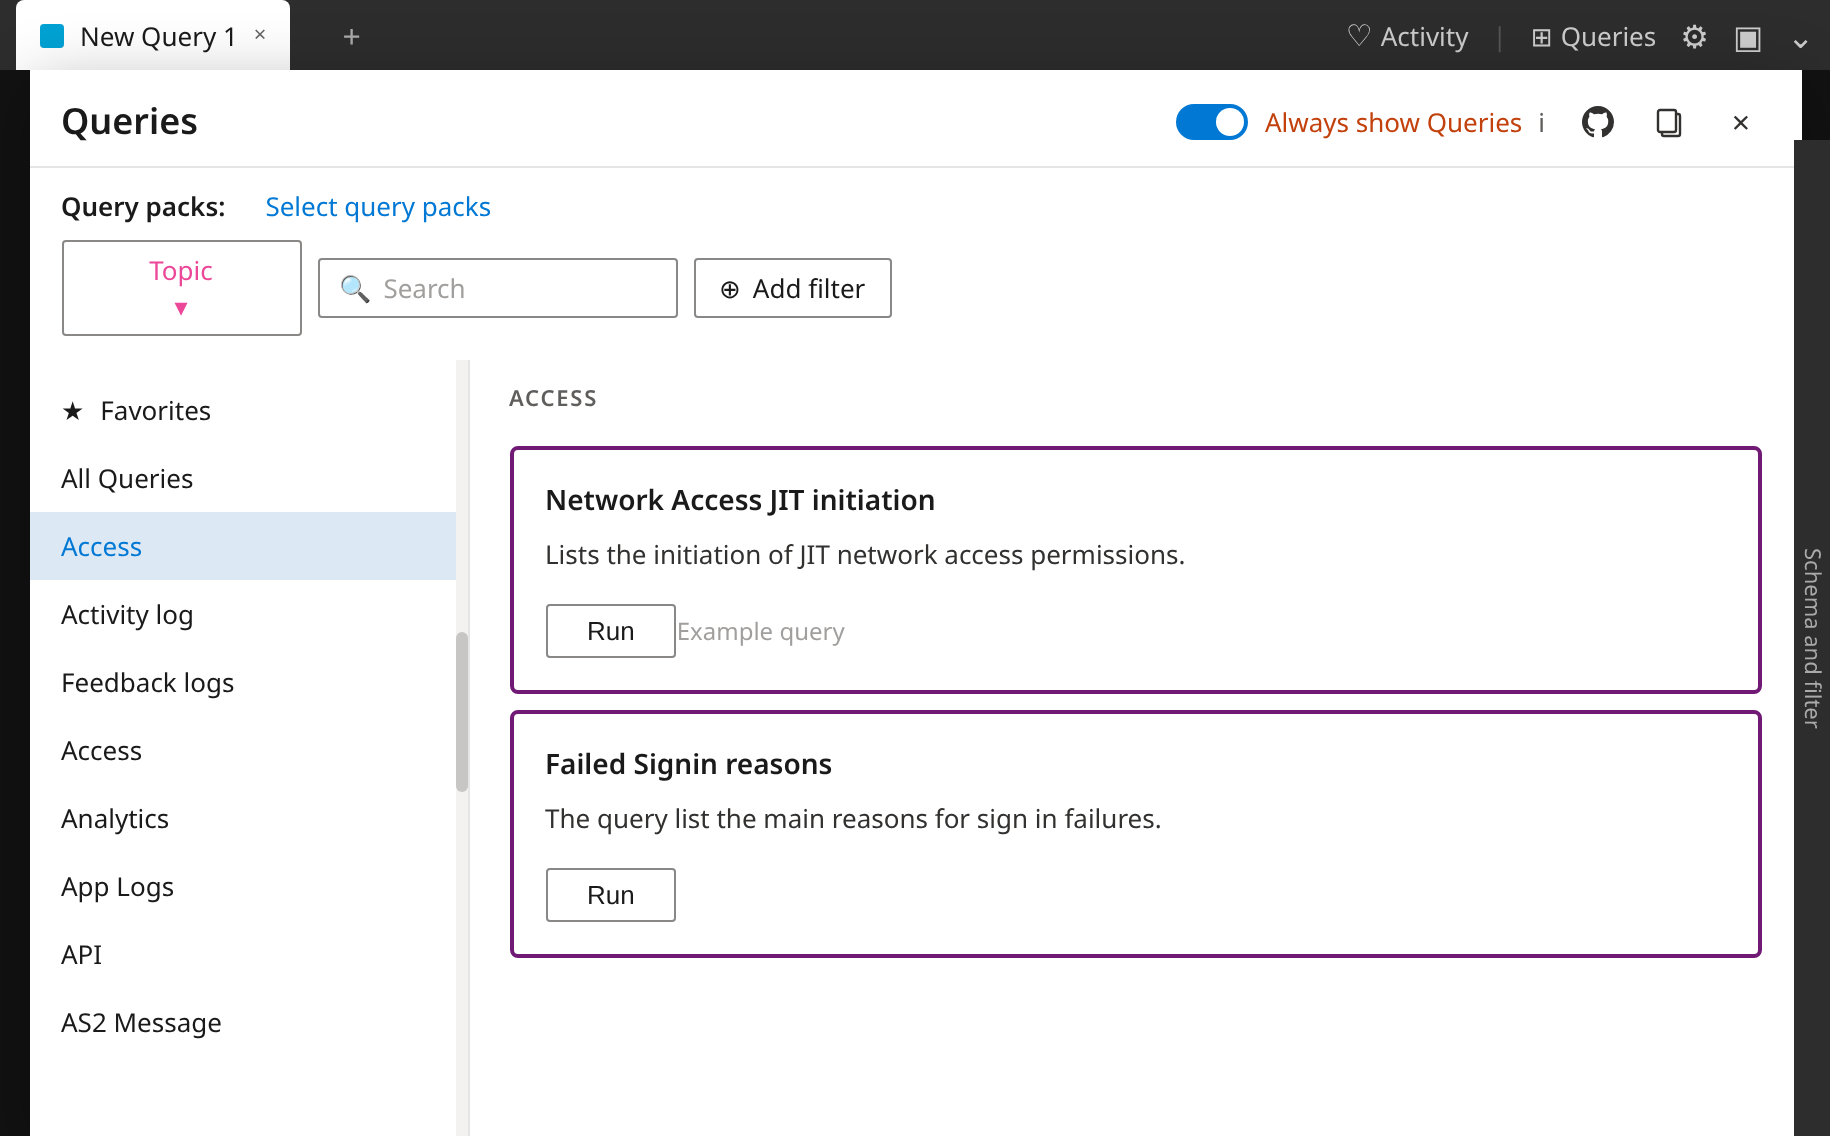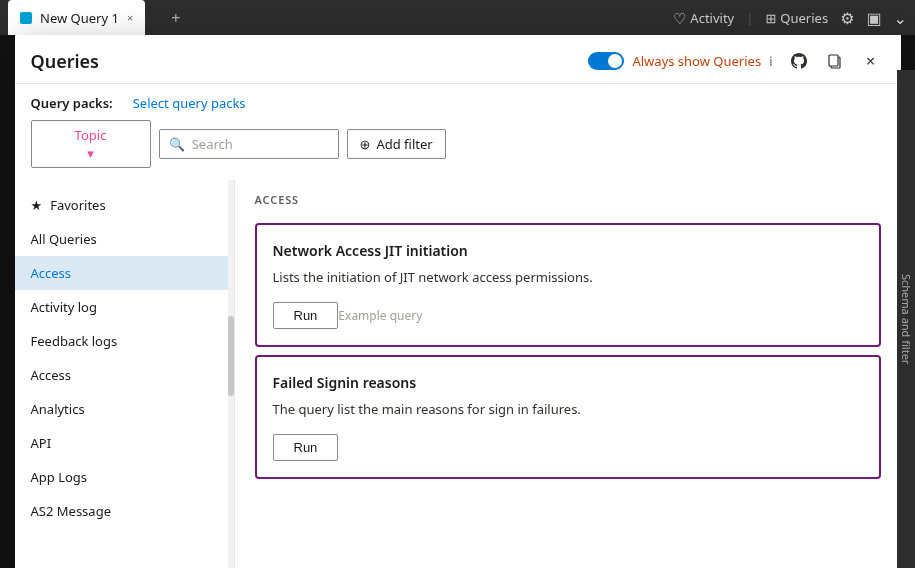--- a/index.html
+++ b/index.html
@@ -439,24 +439,24 @@
         <div class="nav-item">
           <span>Feedback logs</span>
         </div>
         <div class="nav-item">
           <span>Access</span>
         </div>
         <div class="nav-item">
           <span>Analytics</span>
         </div>
         <div class="nav-item">
+          <span>App Logs</span>
+        </div>
+        <div class="nav-item">
           <span>API</span>
-        </div>
-        <div class="nav-item">
-          <span>App Logs</span>
         </div>
         <div class="nav-item">
           <span>AS2 Message</span>
         </div>
 
         <div class="scrollbar-track">
           <div class="scrollbar-thumb"></div>
         </div>
       </div>
 

